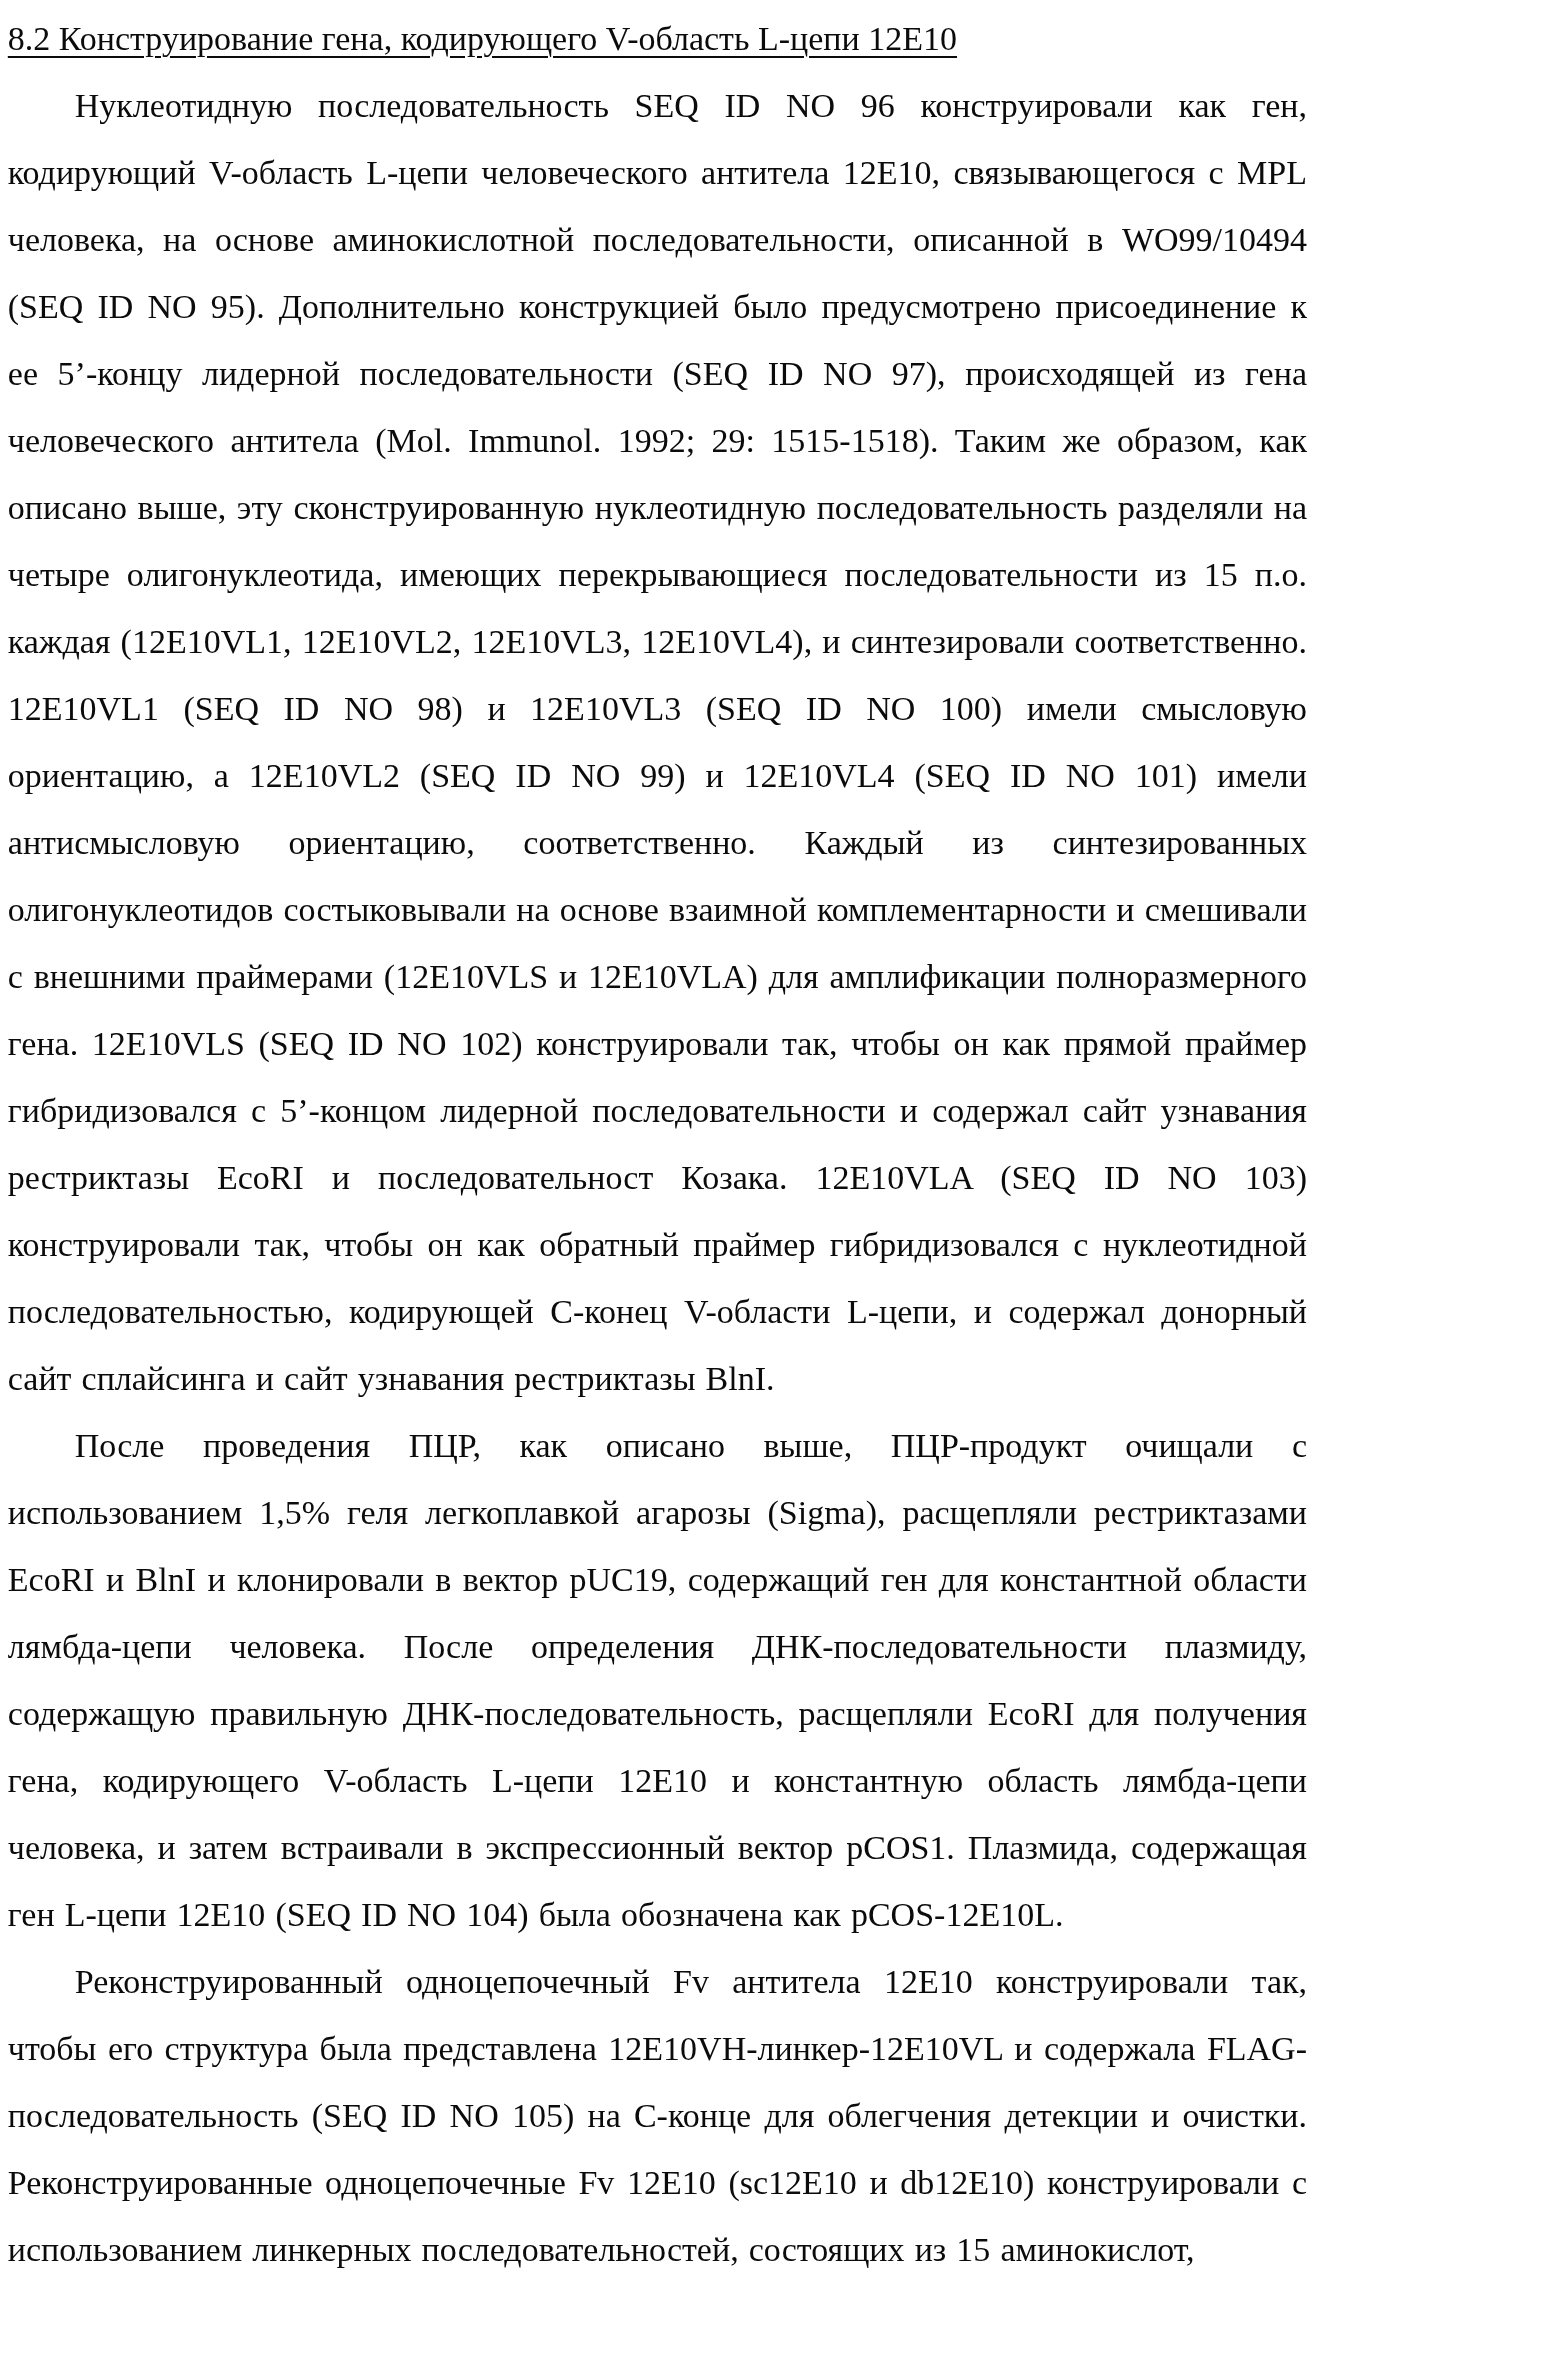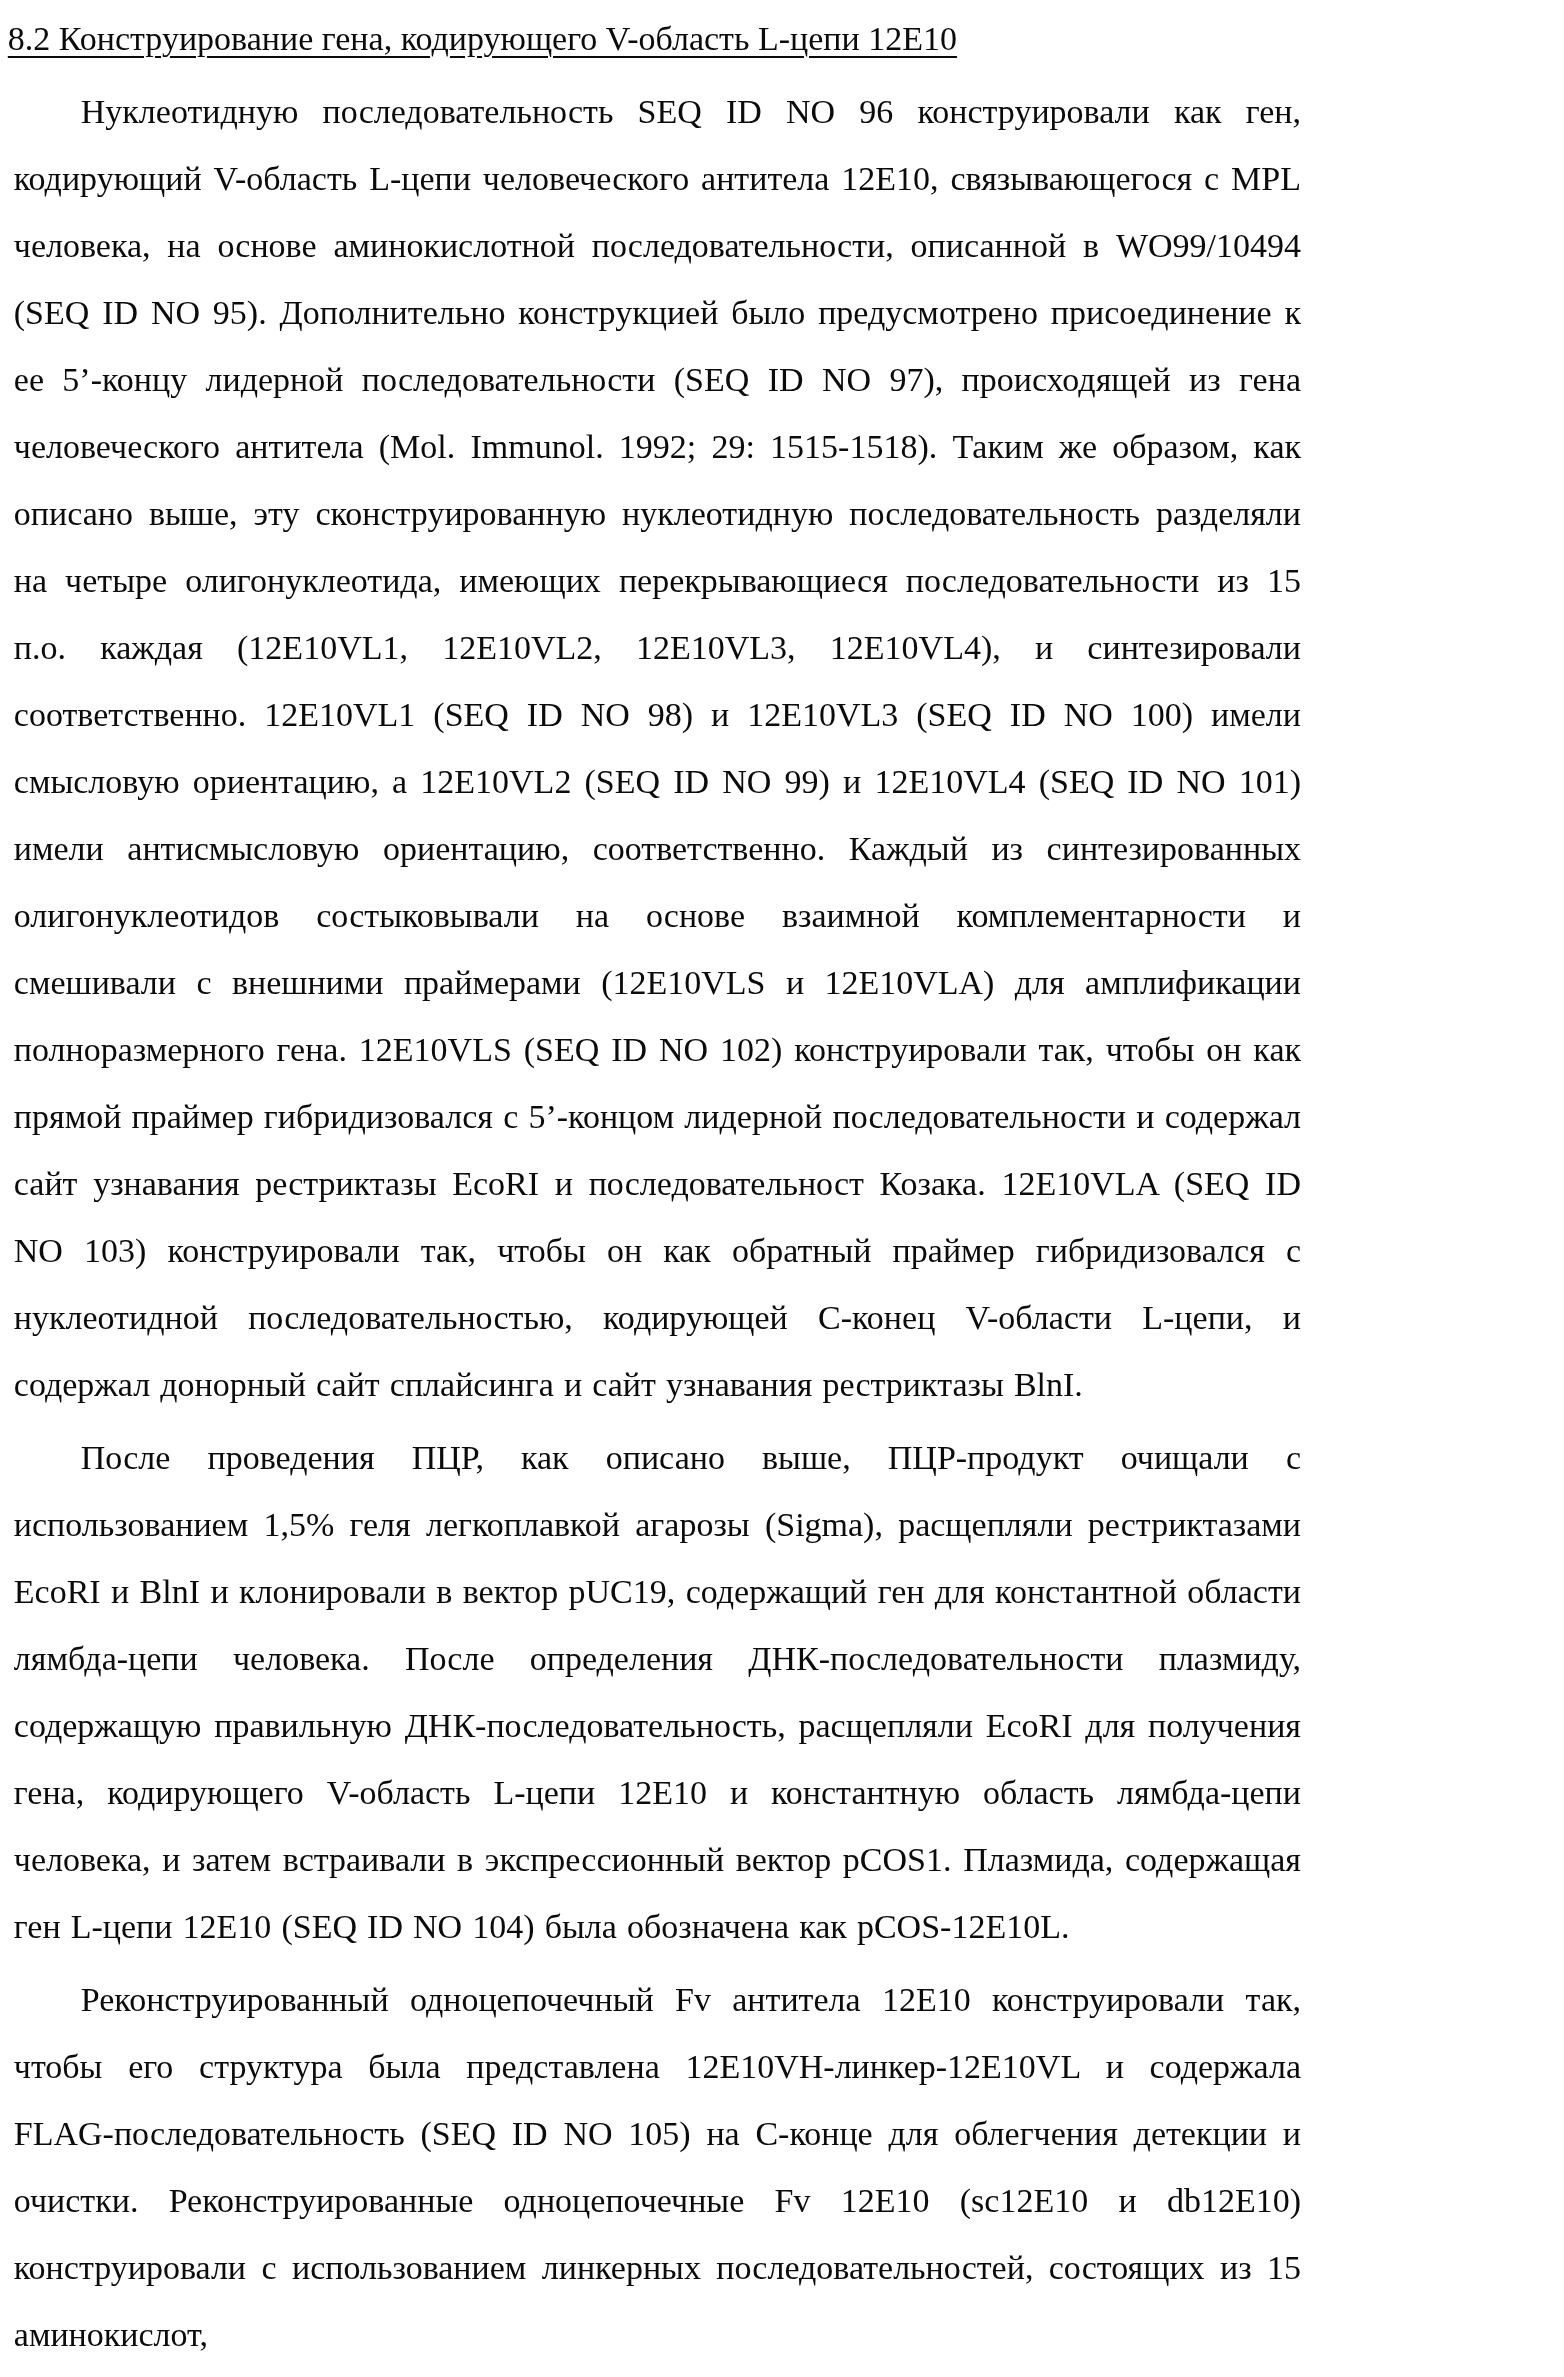--- a/index.html
+++ b/index.html
@@ -23,21 +23,21 @@
     font-weight: normal;
     font-size: 34px;
     line-height: 67px;
     margin: 0;
     text-decoration: underline;
     text-underline-offset: 5.5px;
     text-decoration-thickness: 1.6px;
     text-align: left;
   }
   .para {
-    margin: 6px;
+    margin: 0;
     text-align: justify;
     text-indent: 67px;
     text-justify: inter-word;
     word-spacing: 1.6px;
   }
 </style>
 </head>
 <body>
 
 <div class="page">

